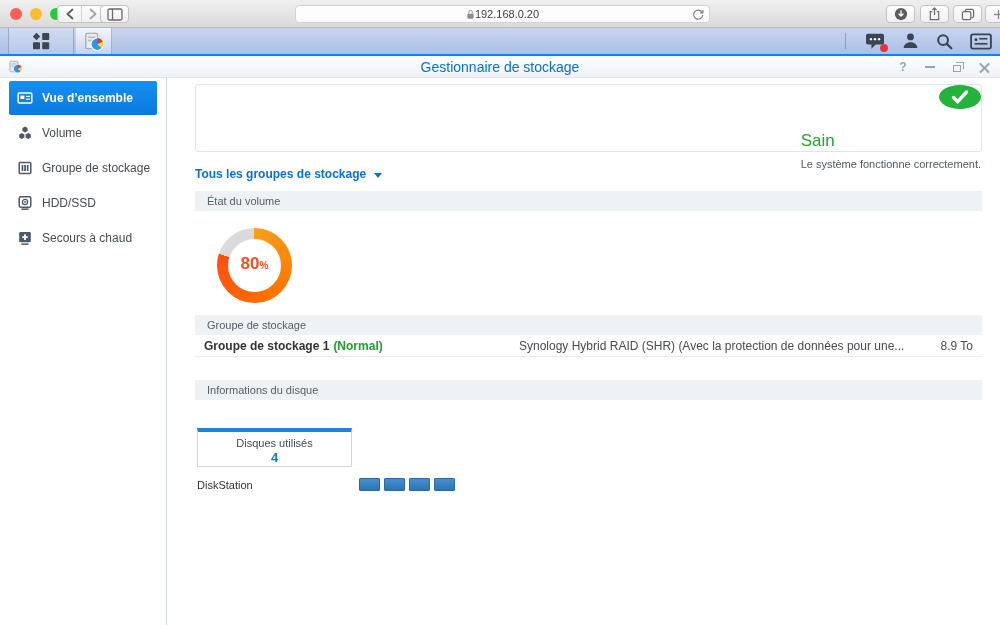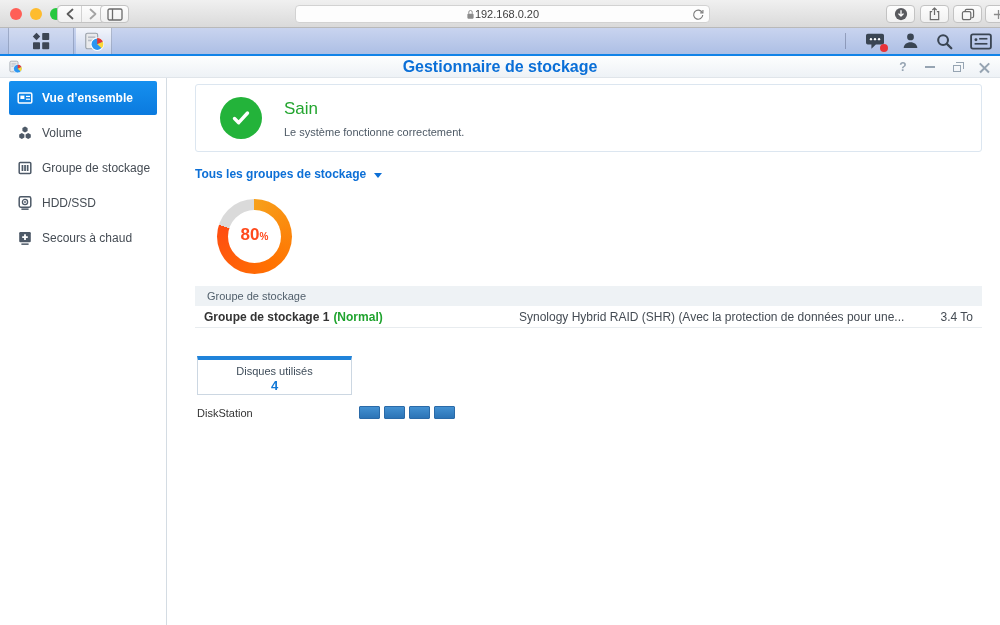--- a/index.html
+++ b/index.html
@@ -38,21 +38,21 @@
     border-right:1px solid rgba(110,125,160,.5); }
   .tb-right { position:absolute; right:8px; top:0; height:26px; display:flex; align-items:center; gap:17px; }
   .tb-div { width:1px; height:16px; background:rgba(60,70,100,.35); margin-right:2px; }
   .tb-icon { position:relative; display:flex; align-items:center; }
   .badge { position:absolute; right:-3px; bottom:-2px; width:8px; height:8px; border-radius:50%; background:#e8333a; }
 
   
   .win { position:absolute; top:56px; left:0; right:0; bottom:0; background:#fff; display:flex; flex-direction:column; }
   .titlebar { position:relative; height:22px; flex:0 0 22px; background:linear-gradient(#fdfefe,#eef2f6);
     border-bottom:1px solid #e0e5ea; display:flex; align-items:center; padding-left:8px; }
-  .win-title { position:absolute; left:0; right:0; text-align:center; font-weight:bold; font-size:16px; color:#0a6fd7; }
+  .win-title { position:absolute; left:0; right:0; text-align:center; font-weight:normal; font-size:14px; color:#0a6fd7; }
   .win-controls { position:absolute; right:10px; top:0; height:22px; display:flex; gap:15px; align-items:center; color:#96a4b2; }
   .ctl { display:flex; align-items:center; justify-content:center; width:12px; height:12px; }
   .ctl-help { font-size:12px; font-weight:bold; }
   .ctl-min i { display:block; width:10px; height:2px; background:#96a4b2; }
   .ctl-max i { position:relative; display:block; width:8px; height:7px; border:1.5px solid #96a4b2; margin-top:2px; }
   .ctl-max i::before { content:""; position:absolute; left:2px; top:-4px; width:7px; height:6px;
     border:1.5px solid #96a4b2; border-left:none; border-bottom:none; }
   .ctl-close i { position:relative; display:block; width:11px; height:11px; }
   .ctl-close i::before,.ctl-close i::after { content:""; position:absolute; left:-1px; top:5px; width:13px; height:1.6px;
     background:#96a4b2; }
@@ -60,22 +60,22 @@
 
   .win-body { flex:1; display:flex; min-height:0;gap:14px; }
   .sidebar { width:167px; flex:0 0 167px; border-right:1px solid #d4dce3; padding-top:3px; }
   .side-item { height:35px; display:flex; align-items:center; gap:9px; padding-left:17px;
     font-size:12px; color:#454c54; cursor:default; }
   .side-item svg { flex:0 0 16px; }
   .side-item.active { margin:0 9px 0 9px; padding-left:8px; height:34px; border-radius:2px;
     background:linear-gradient(#1590ef,#0b7ade); color:#fff; font-weight:bold; }
 
   .main { flex:1; padding:6px 18px 0 14px; overflow:hidden; }
-  .health { height:68px; border:1px solid #dce6f0; border-radius:3px; display:flex; align-items:center;
-    padding-left:24px; gap:22px; background:#fff; }
+  .health { height:68px; border:1px solid #dce6f0; border-radius:3px; display:flex; align-items:flex-end;
+    padding-left:18px; gap:22px; background:#fff;flex-direction:column; }
   .health-icon { width:42px; height:42px; border-radius:50%; background:#23b33a;
     display:flex; align-items:center; justify-content:center; }
   .health-status { font-size:17px; color:#23a52f; margin-bottom:7px; }
   .health-desc { font-size:11px; color:#4d5965; }
 
   .filter { margin-top:15px; display:inline-flex; align-items:center; gap:8px;
     font-size:12px; font-weight:bold; color:#0c6fd6; cursor:pointer; }
   .caret { width:0; height:0; border-left:4px solid transparent; border-right:4px solid transparent;
     border-top:5px solid #0c6fd6; margin-top:2px; }
 
@@ -319,42 +319,48 @@
           <div class="health-status">Sain</div>
           <div class="health-desc">Le système fonctionne correctement.</div>
         </span>
       </div>
 
       <div class="filter">
         <span>Tous les groupes de stockage</span>
         <span class="caret"></span>
       </div>
 
+      <div class="secbar first">
+        <span>État du volume</span>
+      </div>
 
       <div class="volpanel">
         <div class="donut" id="donut" style="background: conic-gradient(rgb(247, 160, 27) 0deg, rgb(255, 115, 0) 144deg, rgb(255, 77, 18) 288deg, rgb(218, 218, 218) 288deg, rgb(218, 218, 218) 360deg);">
           <div class="donut-center">
             <span class="pct-num">80</span>
               <span class="pct-unit">%</span>
           </div>
         </div>
       </div>
 
       <div class="secbar">
         <span>Groupe de stockage</span>
       </div>
 
       <div class="trow">
         <span class="cell-id">
           <span>Groupe de stockage 1</span><span class="status">(Normal)</span>
         </span>
         <span>Synology Hybrid RAID (SHR) (Avec la protection de données pour une...</span>
-        <span class="cap">3.4 To</span>
-      </div>
-
+        <span class="cap">8.9 To</span>
+      </div>
+
+      <div class="secbar third">
+        <span>Informations du disque</span>
+      </div>
 
       <div class="tabcard">
         <div class="tab-lbl">Disques utilisés</div>
         <div class="tab-cnt">4</div>
       </div>
 
       <div class="diskrow">
         <span class="host">DiskStation</span>
         <span class="bars">
             <span class="bar"></span>

